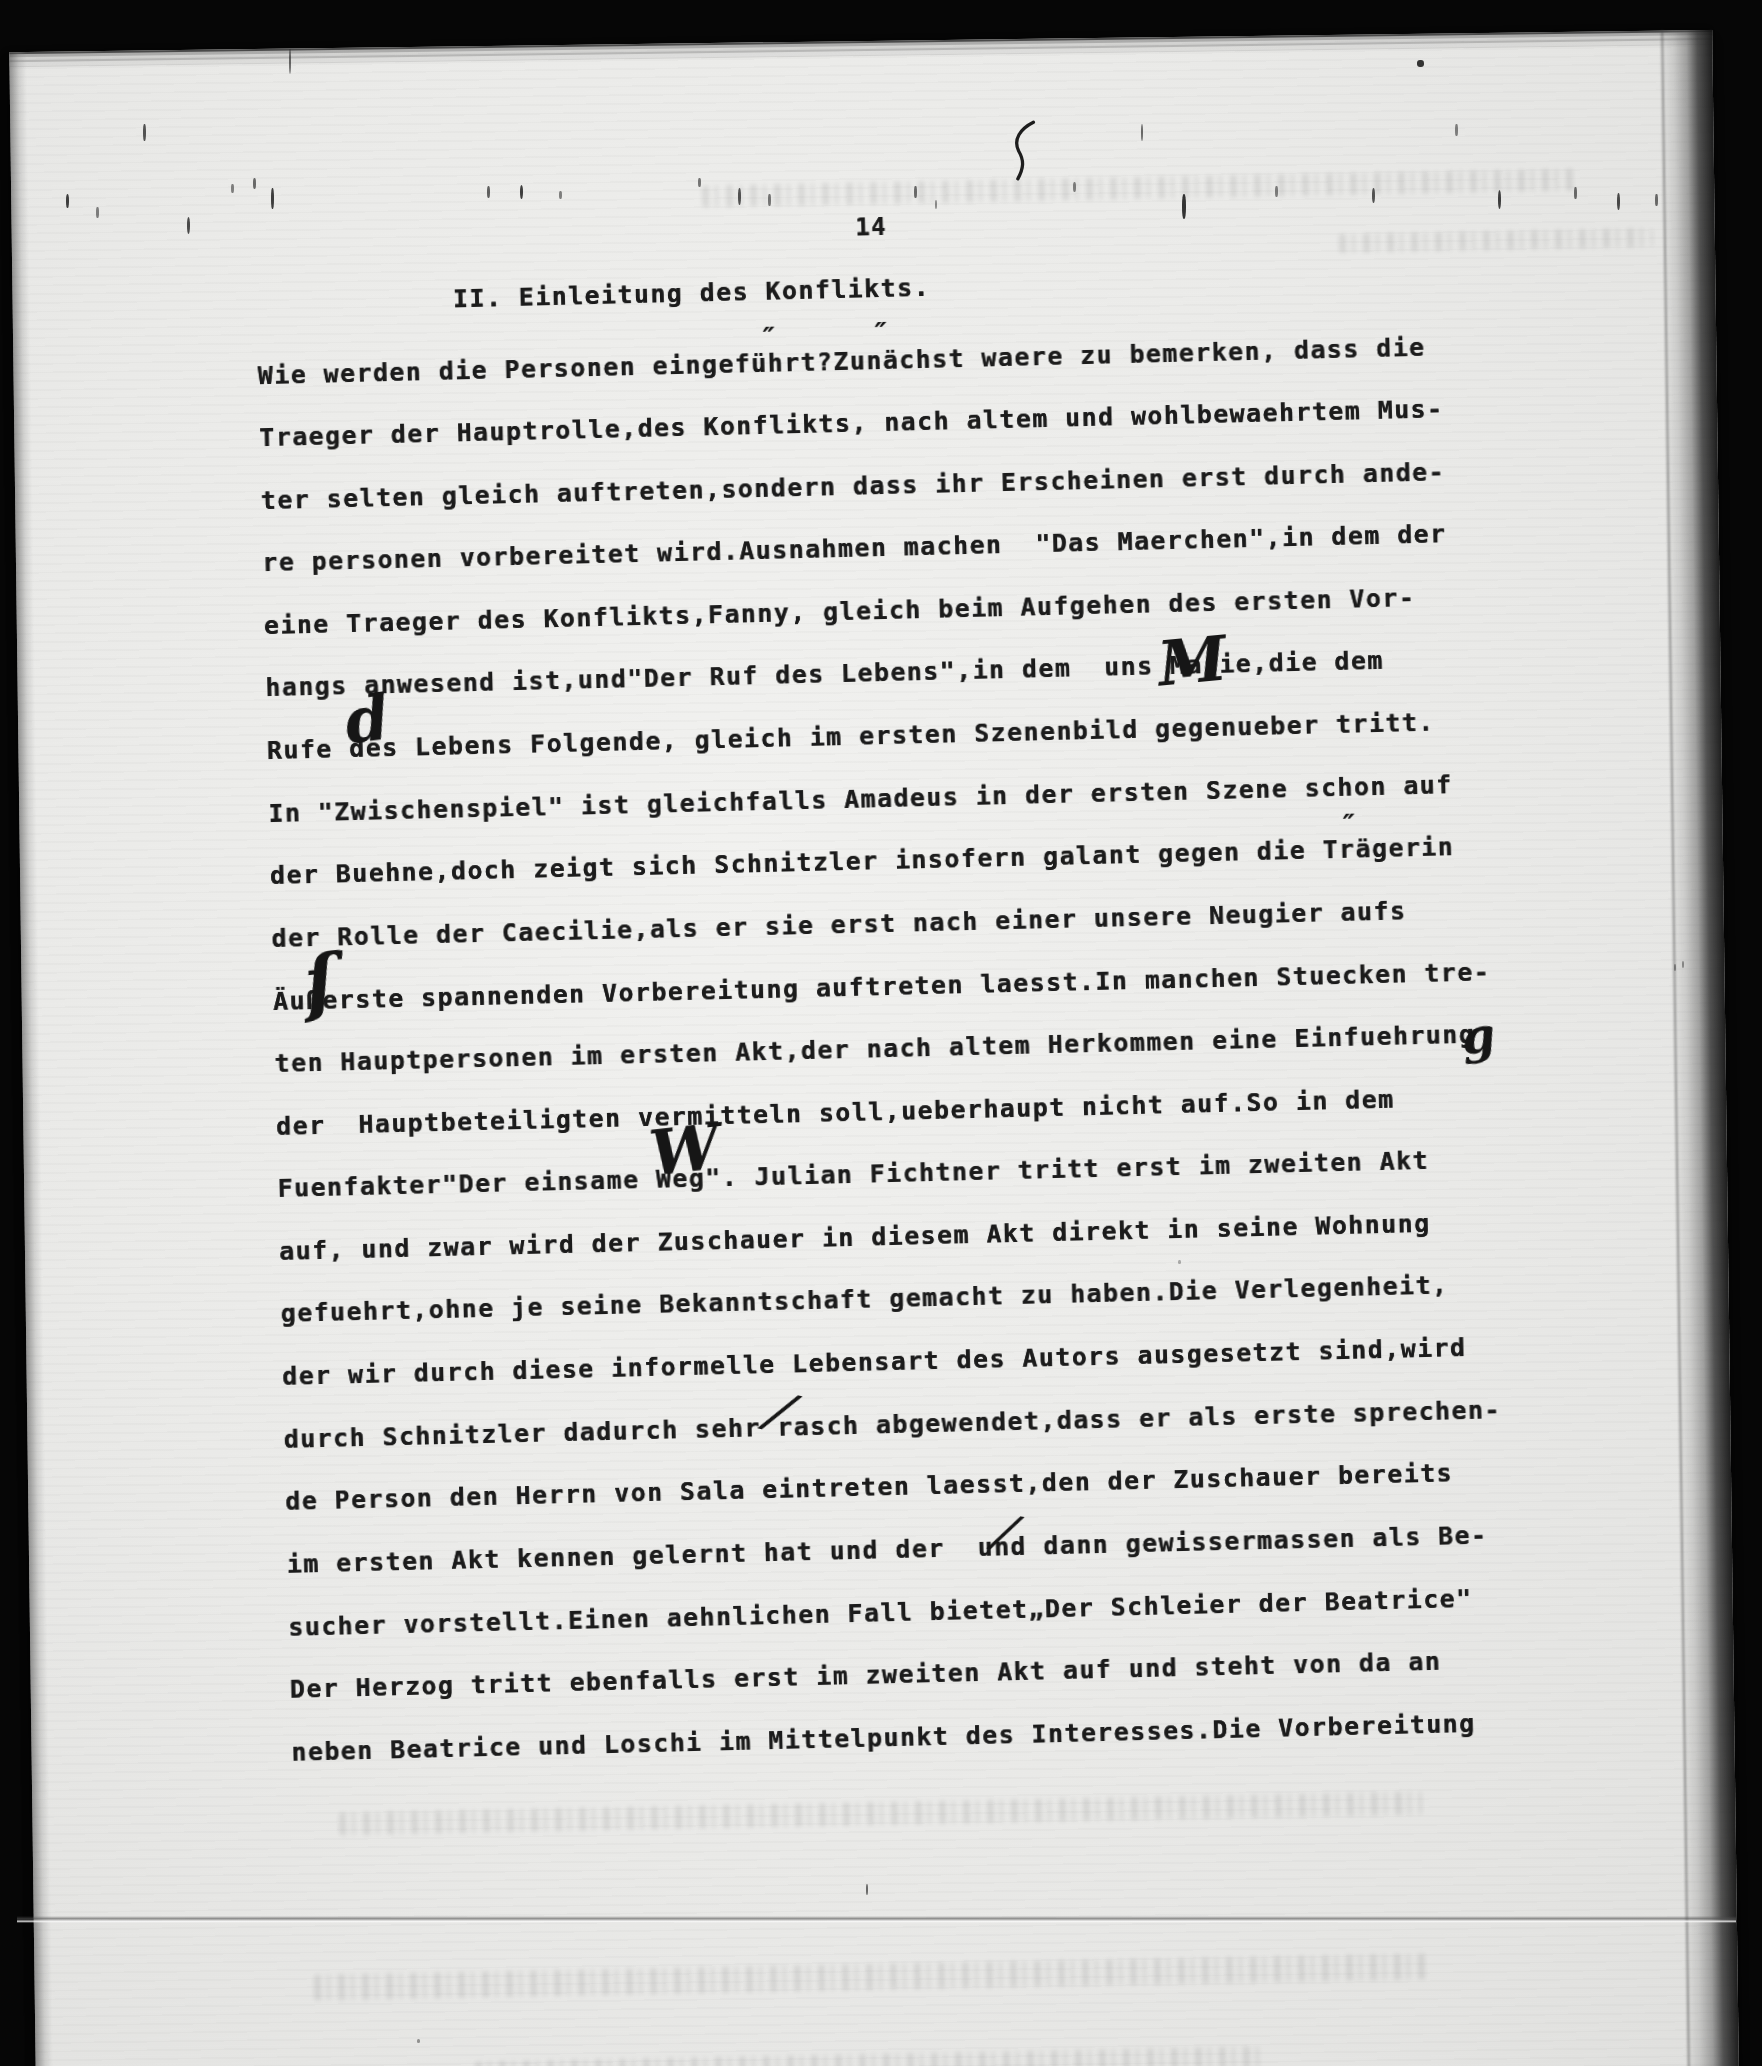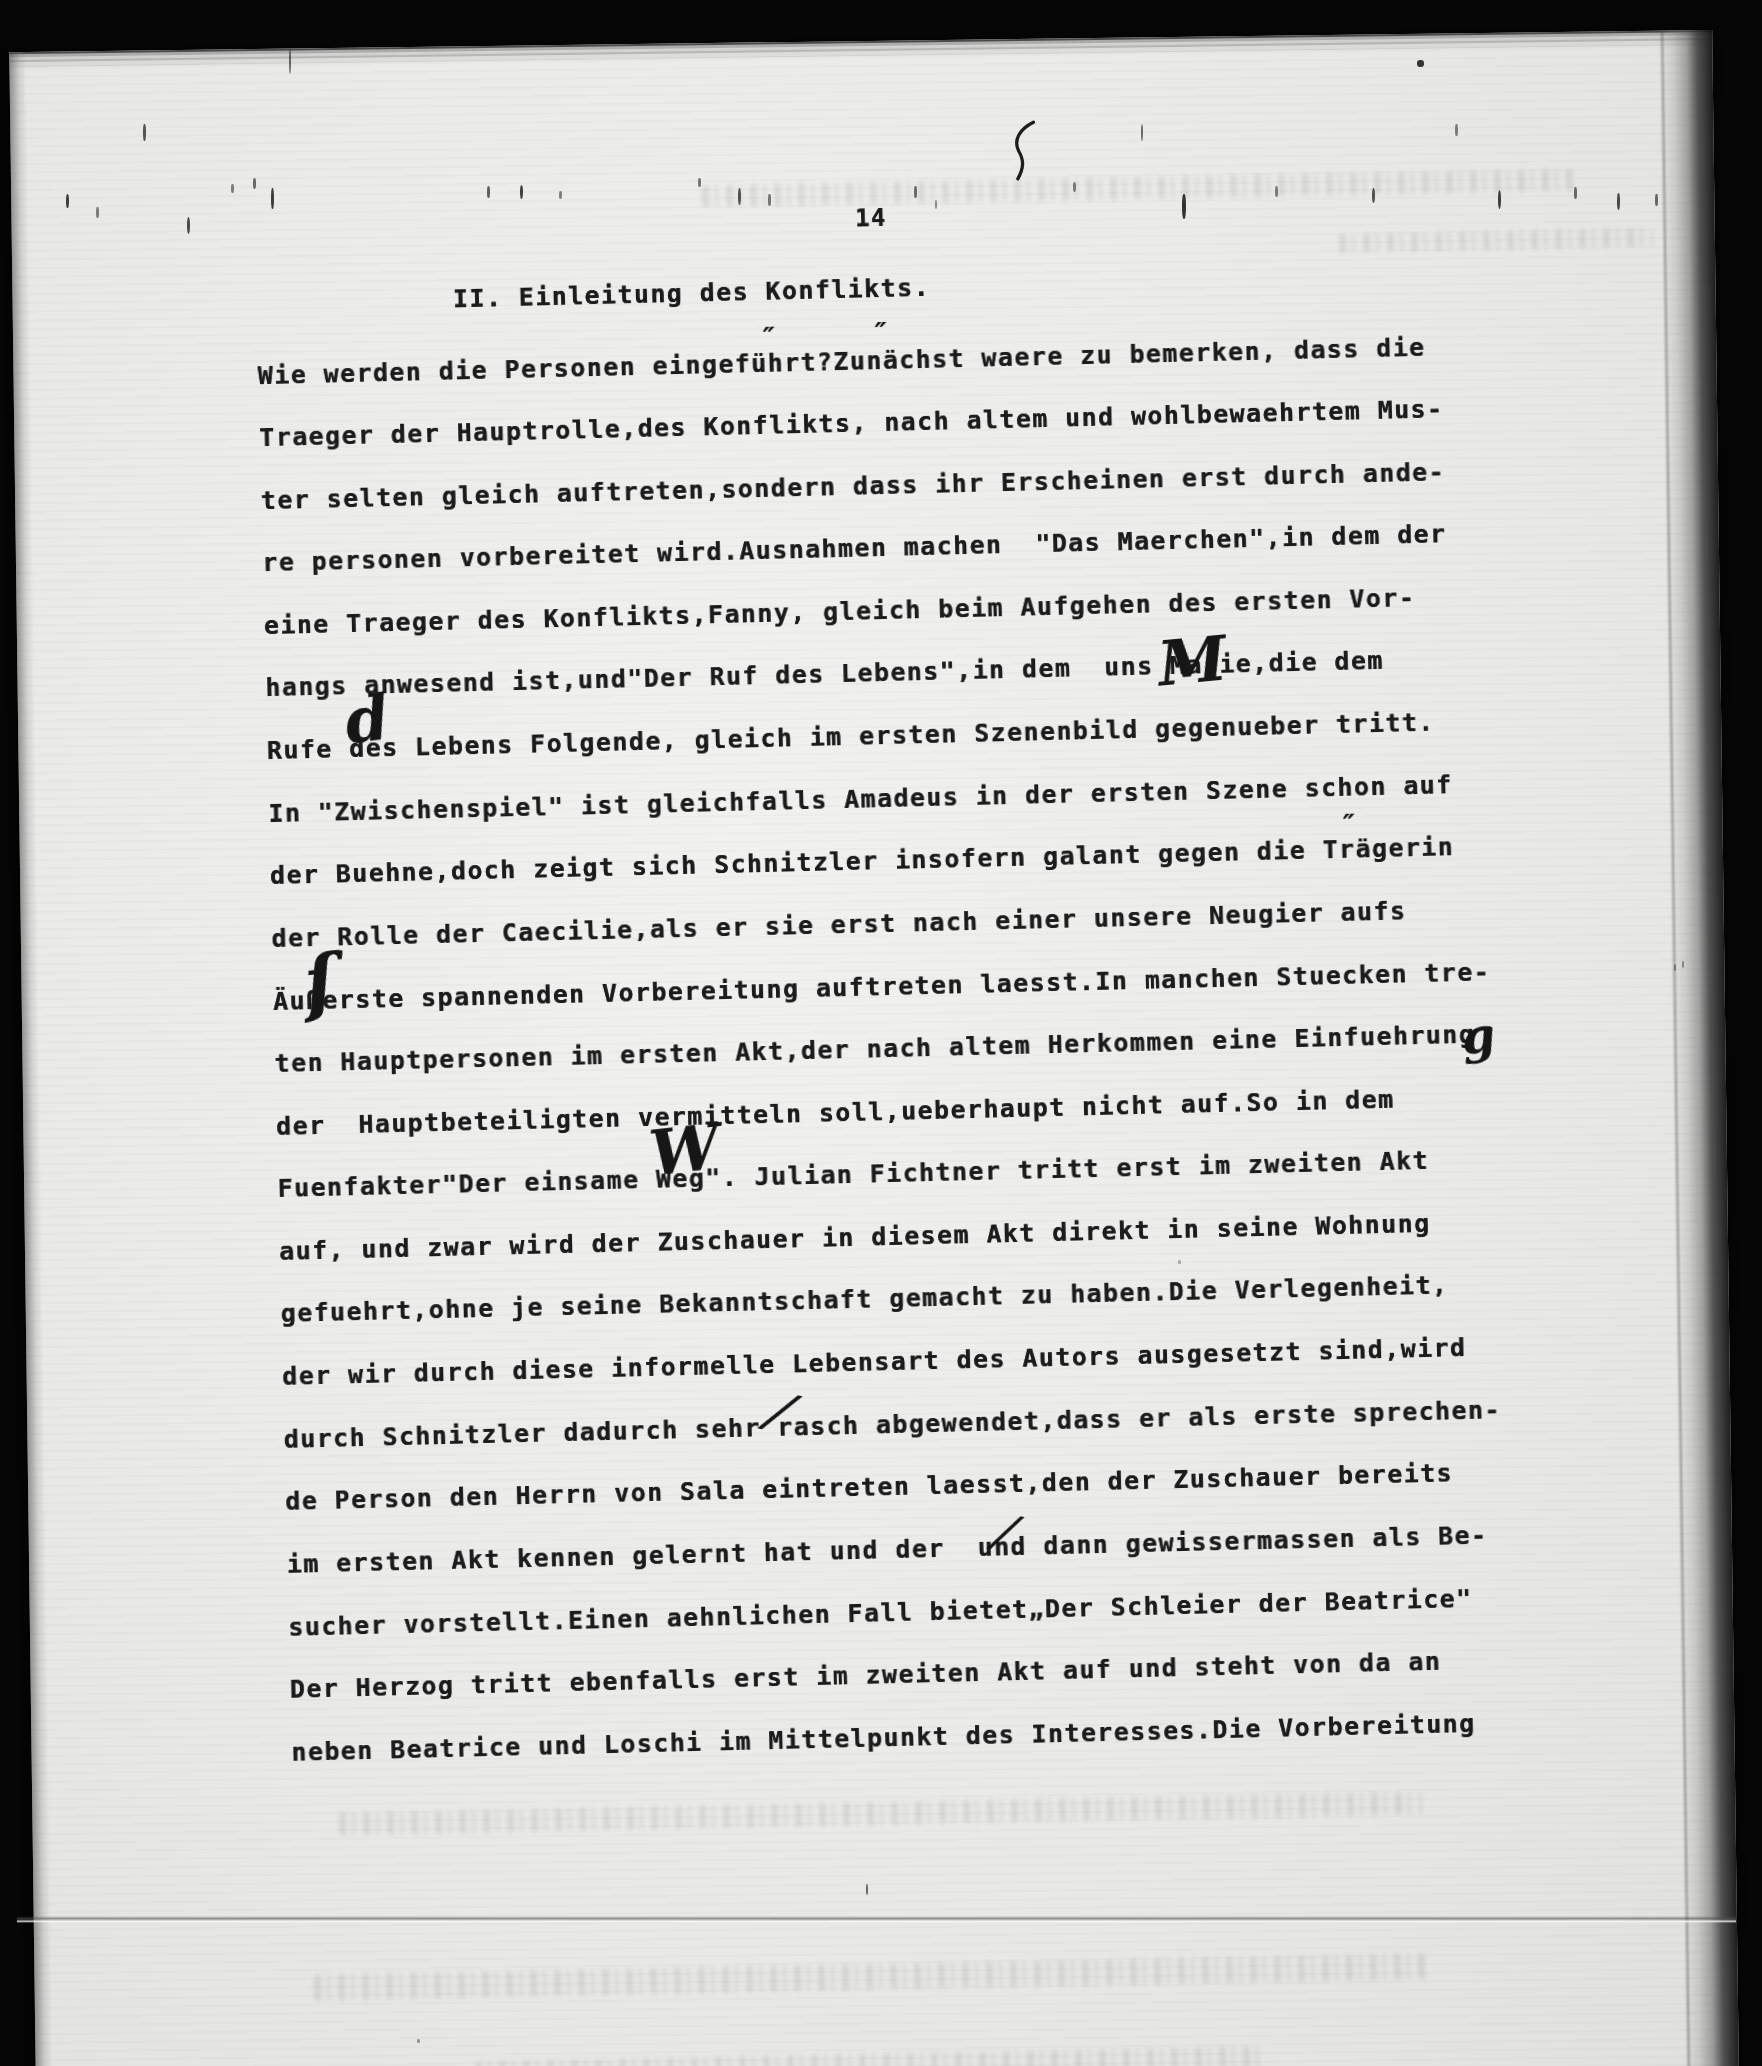--- a/index.html
+++ b/index.html
@@ -54,21 +54,21 @@
     font-family:"DejaVu Sans Mono", monospace;
     font-size:25px;line-height:30px;
     font-weight:700;
     letter-spacing:1.4px;
     white-space:pre;
     filter:blur(0.2px);
     text-shadow:0 0 0.6px rgba(20,20,20,.85), 0.4px 0.4px 0 rgba(40,40,40,.25);
   }
   .line{left:252px;}
   .heading{left:449px;top:240px;}
-  .pagenum{left:853px;top:169px;font-size:24px;}
+  .pagenum{left:853px;top:178px;font-size:24px;}
   
   .hand{
     position:absolute;
     font-family:"DejaVu Serif", serif;
     font-style:italic;font-weight:700;
     color:#161616;
     filter:blur(0.2px);
     text-shadow:0 0 0.6px rgba(10,10,10,.7);
     white-space:pre;
   }

